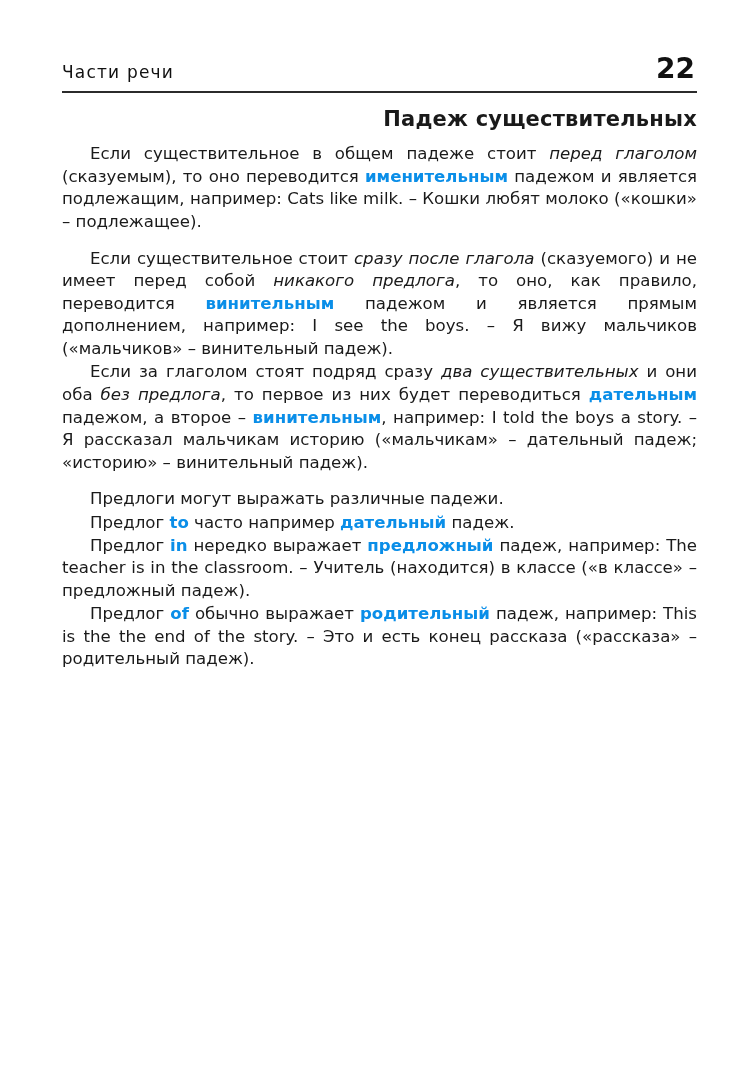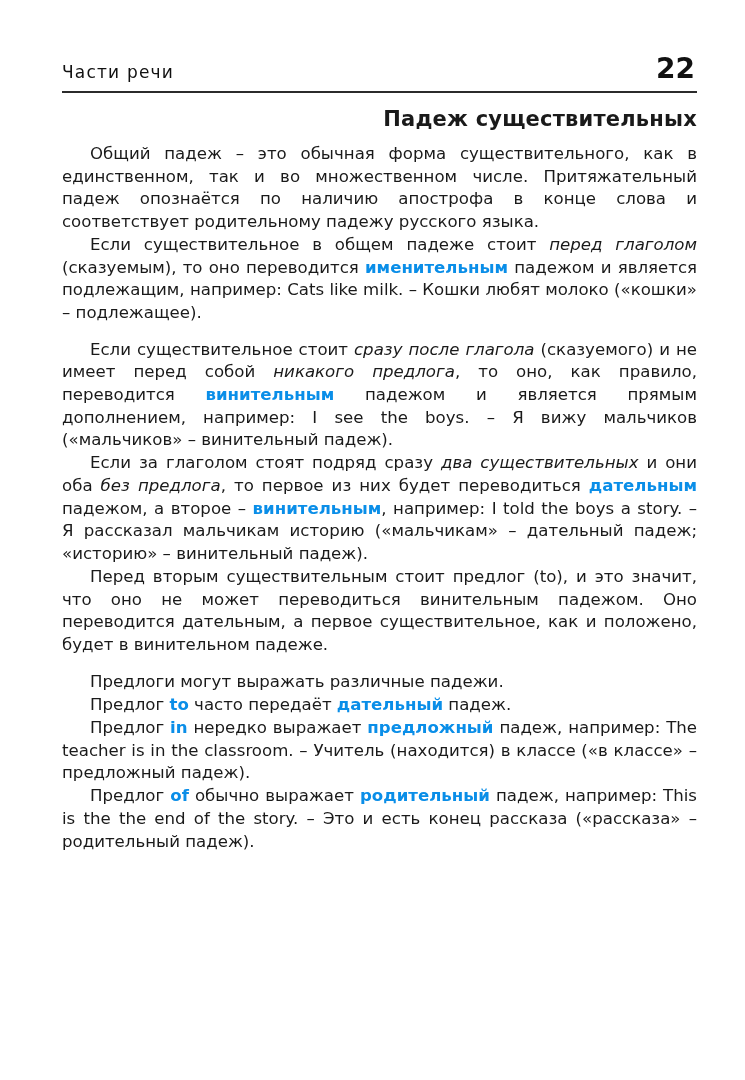--- a/index.html
+++ b/index.html
@@ -79,24 +79,22 @@
 
   <div class="header">
     <div class="header-title">Части  речи</div>
     <div class="header-page">22</div>
   </div>
   <div class="rule"></div>
 
   <h1 class="doc-title">Падеж существительных</h1>
 
   <div id="body-text">
-      <p class="para"><span>Общий падеж – это обычная форма существительного, как в единственном, так и во множественном числе. Притяжательный падеж опознаётся по наличию апострофа в конце слова и соответствует родительному падежу русского языка.</span></p>
       <p class="para"><span>Если существительное в общем падеже стоит </span><span class="ital">перед глаголом</span><span> (сказуемым), то оно переводится </span><span class="blue">именительным</span><span> падежом и является подлежащим, например: Cats like milk. – Кошки любят молоко («кошки» – подлежащее).</span></p>
       <p class="para gap"><span>Если существительное стоит </span><span class="ital">сразу после глагола</span><span> (сказуемого) и не имеет перед собой </span><span class="ital">никакого предлога</span><span>, то оно, как правило, переводится </span><span class="blue">винительным</span><span> падежом и является прямым дополнением, например: I see the boys. – Я вижу мальчиков («мальчиков» – винительный падеж).</span></p>
       <p class="para"><span>Если за глаголом стоят подряд сразу </span><span class="ital">два существительных</span><span> и они оба </span><span class="ital">без предлога</span><span>, то первое из них будет переводиться </span><span class="blue">дательным</span><span> падежом, а второе – </span><span class="blue">винительным</span><span>, например: I told the boys a story. – Я рассказал мальчикам историю («мальчикам» – дательный падеж; «историю» – винительный падеж).</span></p>
-      <p class="para"><span>Перед вторым существительным стоит предлог (to), и это значит, что оно не может переводиться винительным падежом. Оно переводится дательным, а первое существительное, как и положено, будет в винительном падеже.</span></p>
       <p class="para gap"><span>Предлоги могут выражать различные падежи.</span></p>
-      <p class="para"><span>Предлог </span><span class="blue">to</span><span> часто передаёт </span><span class="blue">дательный</span><span> падеж.</span></p>
+      <p class="para"><span>Предлог </span><span class="blue">to</span><span> часто например </span><span class="blue">дательный</span><span> падеж.</span></p>
       <p class="para"><span>Предлог </span><span class="blue">in</span><span> нередко выражает </span><span class="blue">предложный</span><span> падеж, например: The teacher is in the classroom. – Учитель (находится) в классе («в классе» – предложный падеж).</span></p>
       <p class="para"><span>Предлог </span><span class="blue">of</span><span> обычно выражает </span><span class="blue">родительный</span><span> падеж, например: This is the the end of the story. – Это и есть конец рассказа («рассказа» – родительный падеж).</span></p>
     </div>
 
 </div>
 
 </body></html>

